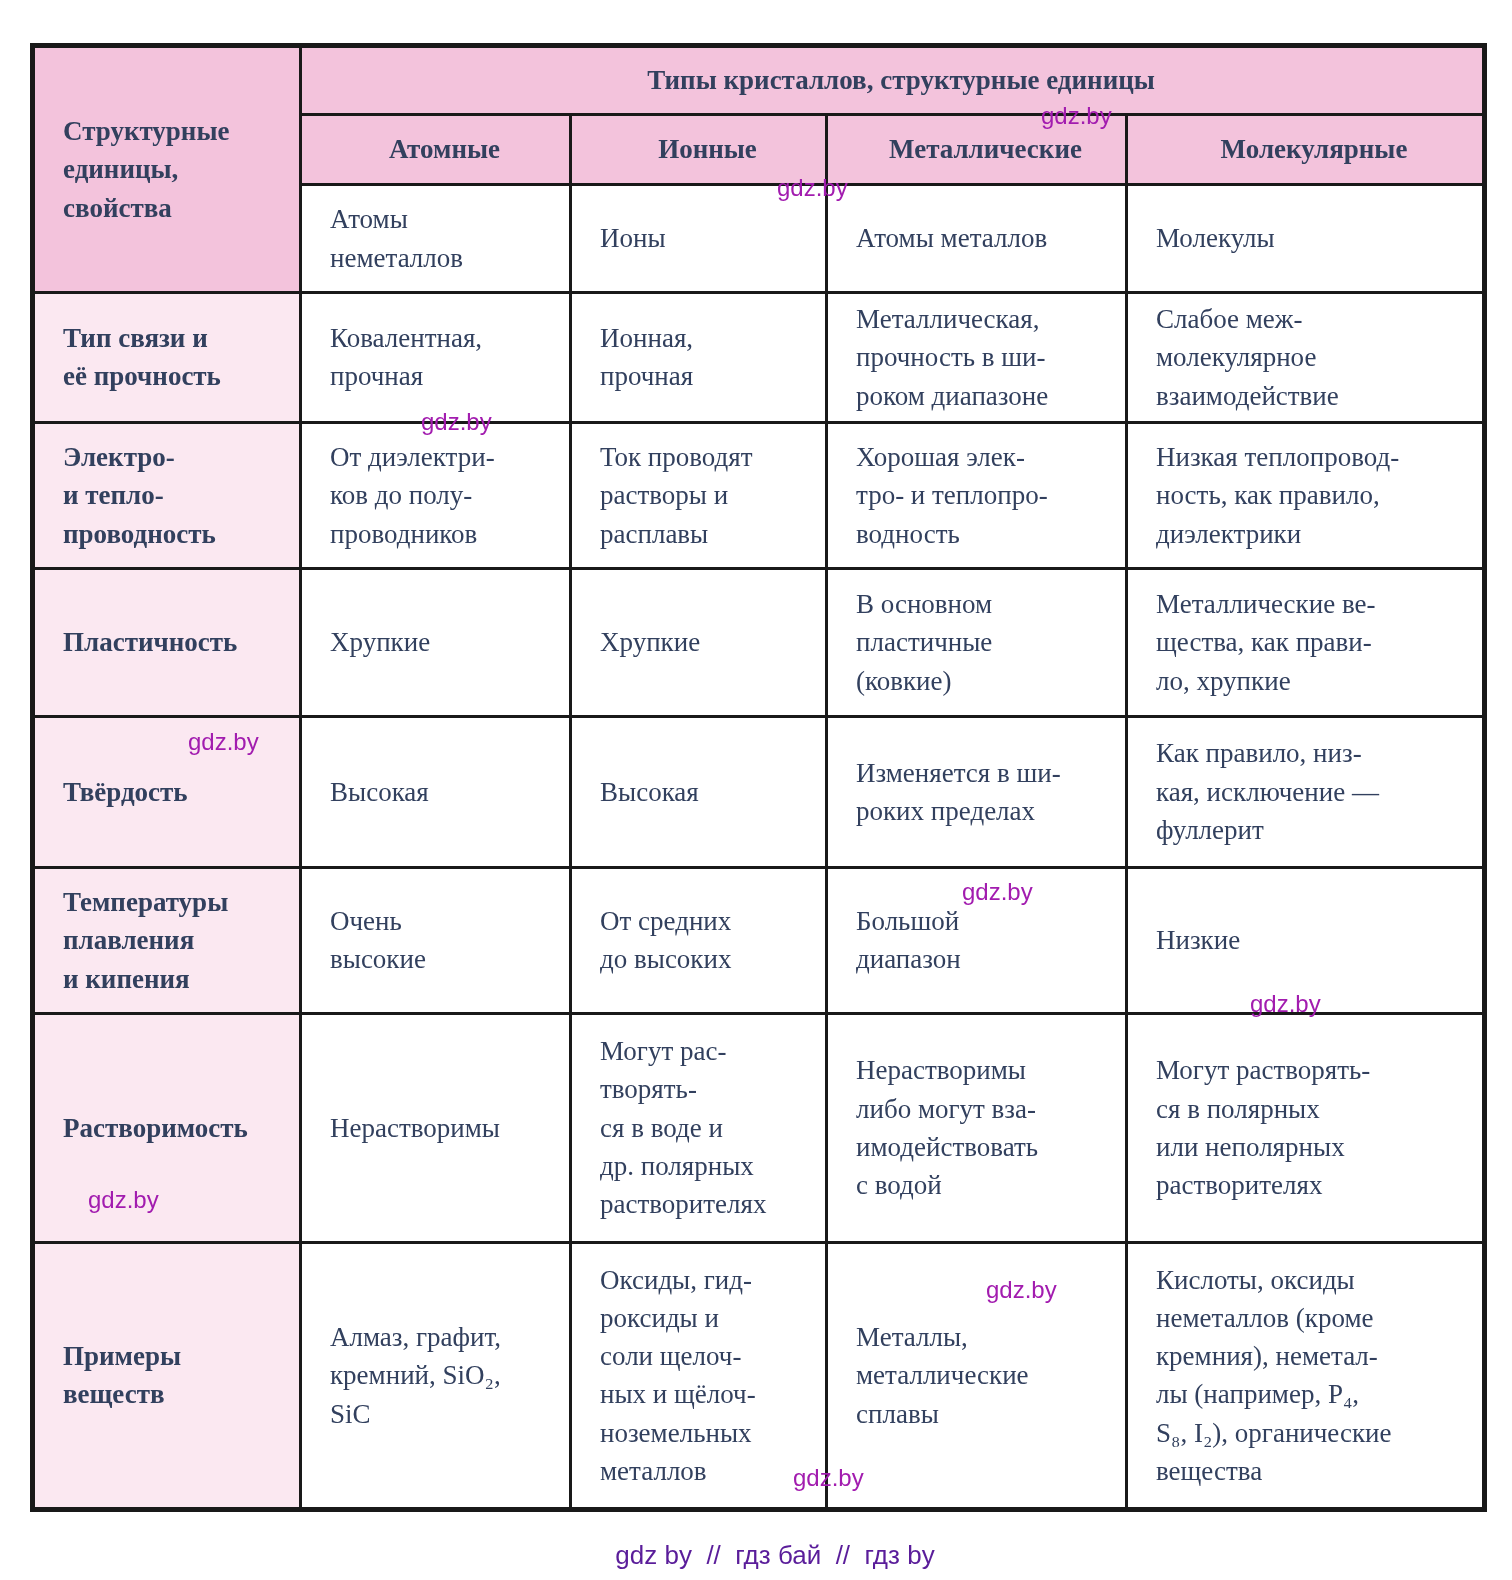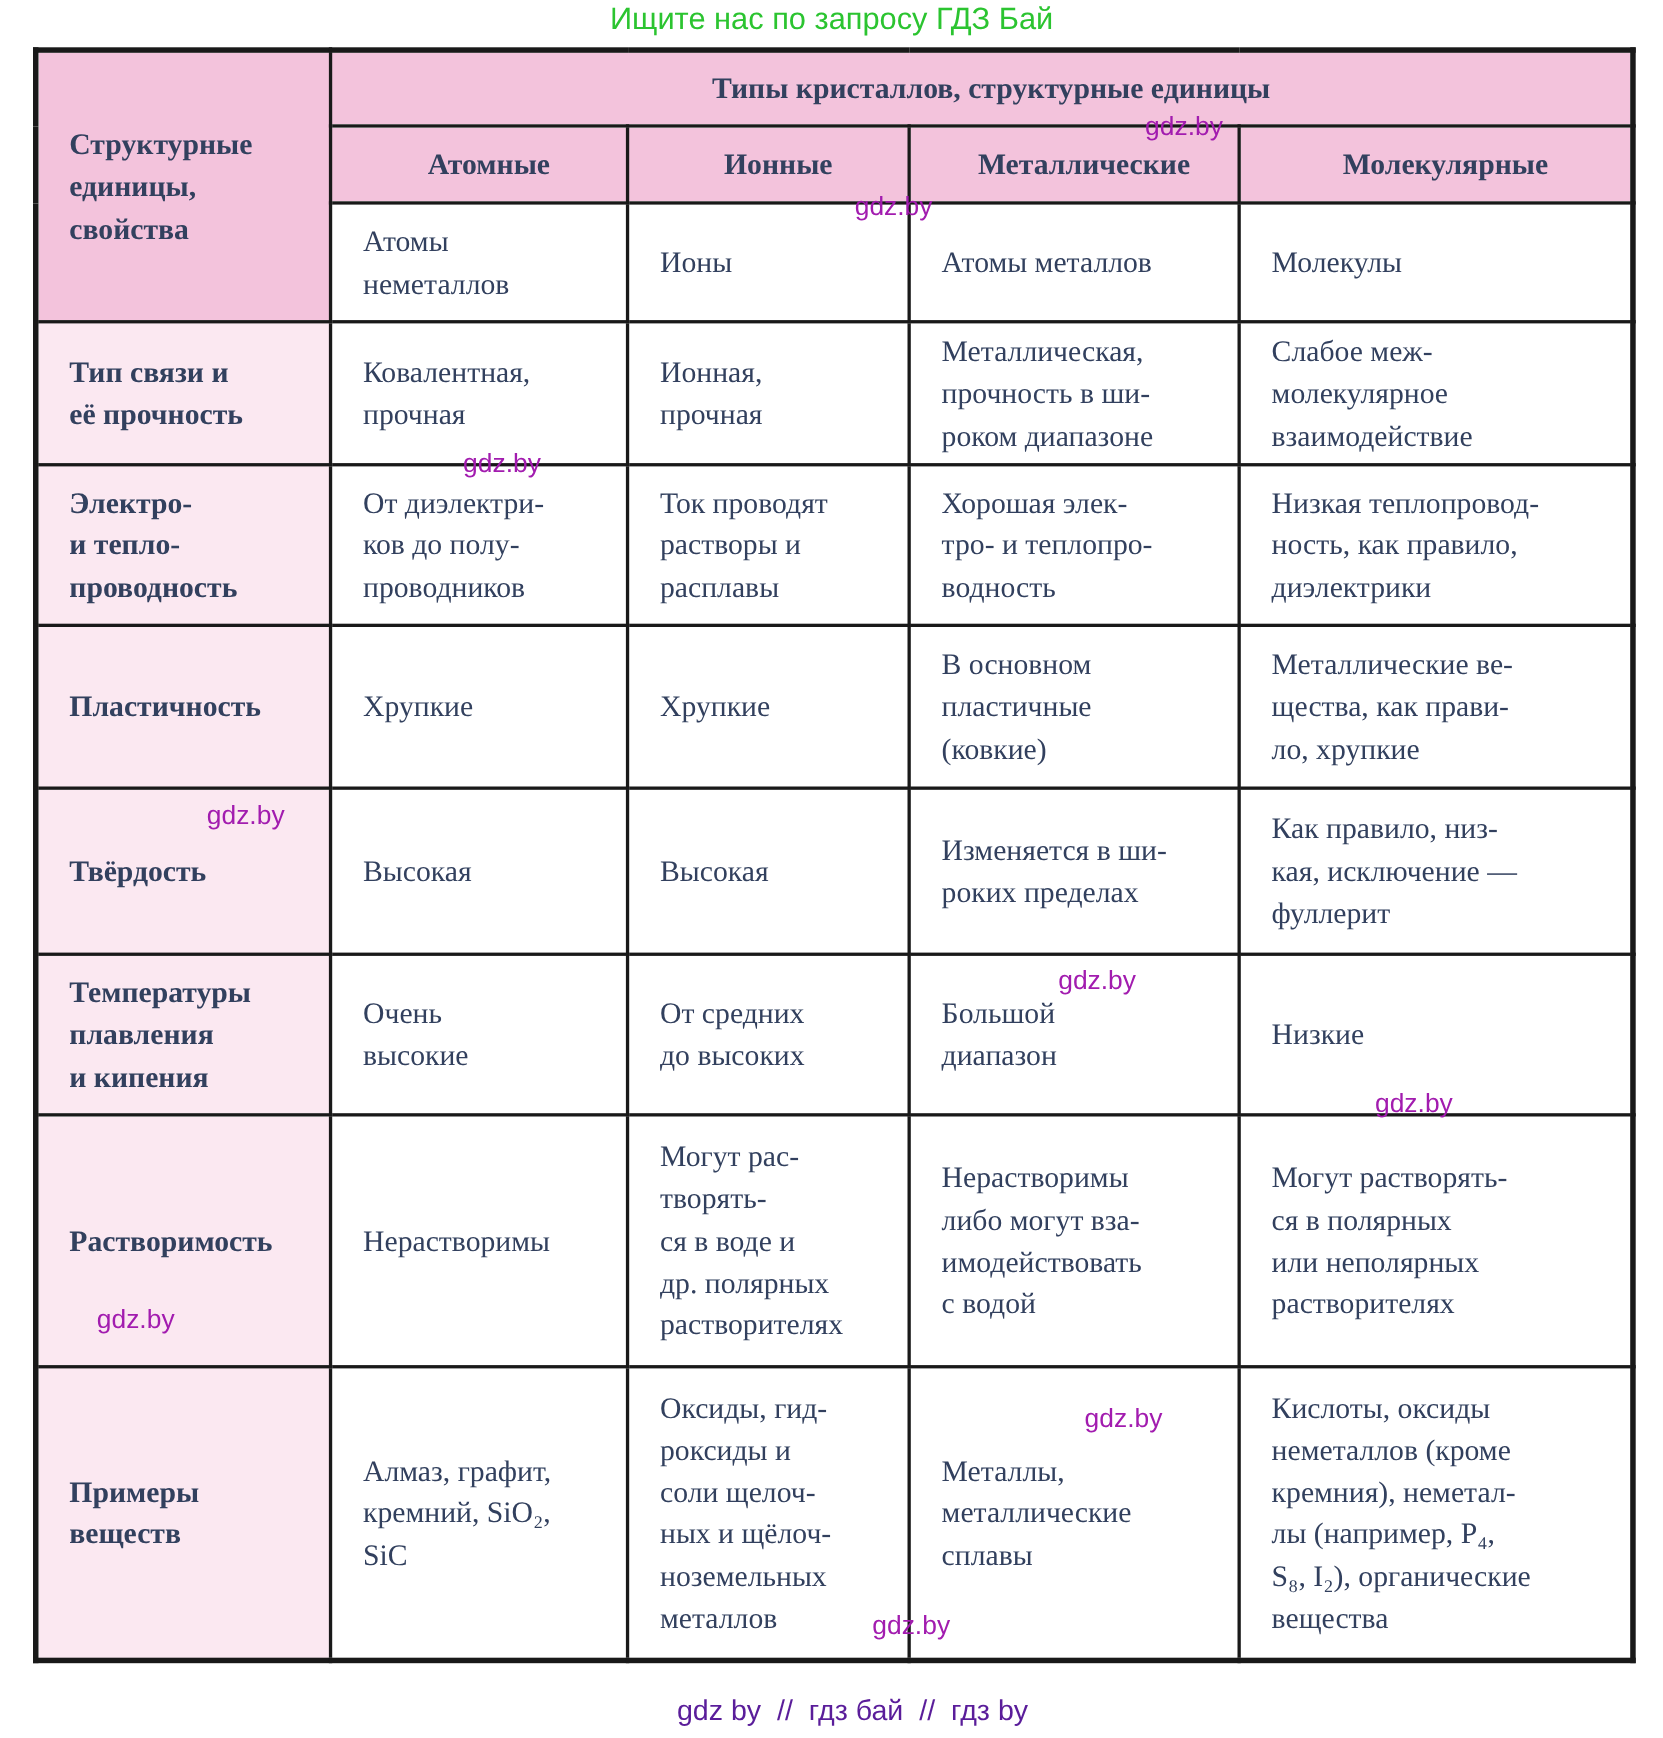--- a/index.html
+++ b/index.html
@@ -53,21 +53,20 @@
     position:absolute;top:1540px;left:0;width:100%;text-align:center;
     font-family:"Liberation Sans","DejaVu Sans",sans-serif;
     font-size:26px;color:#5a1d9a;white-space:pre;padding-left:19px;
   }
 </style>
 </head>
 <body>
 
 <div class="stage">
 
-  <div class="banner">Ищите нас по запросу ГДЗ Бай</div>
 
   <table class="tbl">
     <colgroup>
       <col style="width:268px">
         <col style="width:270px">
         <col style="width:256px">
         <col style="width:300px">
         <col style="width:358px">
     </colgroup>
     <tbody>

